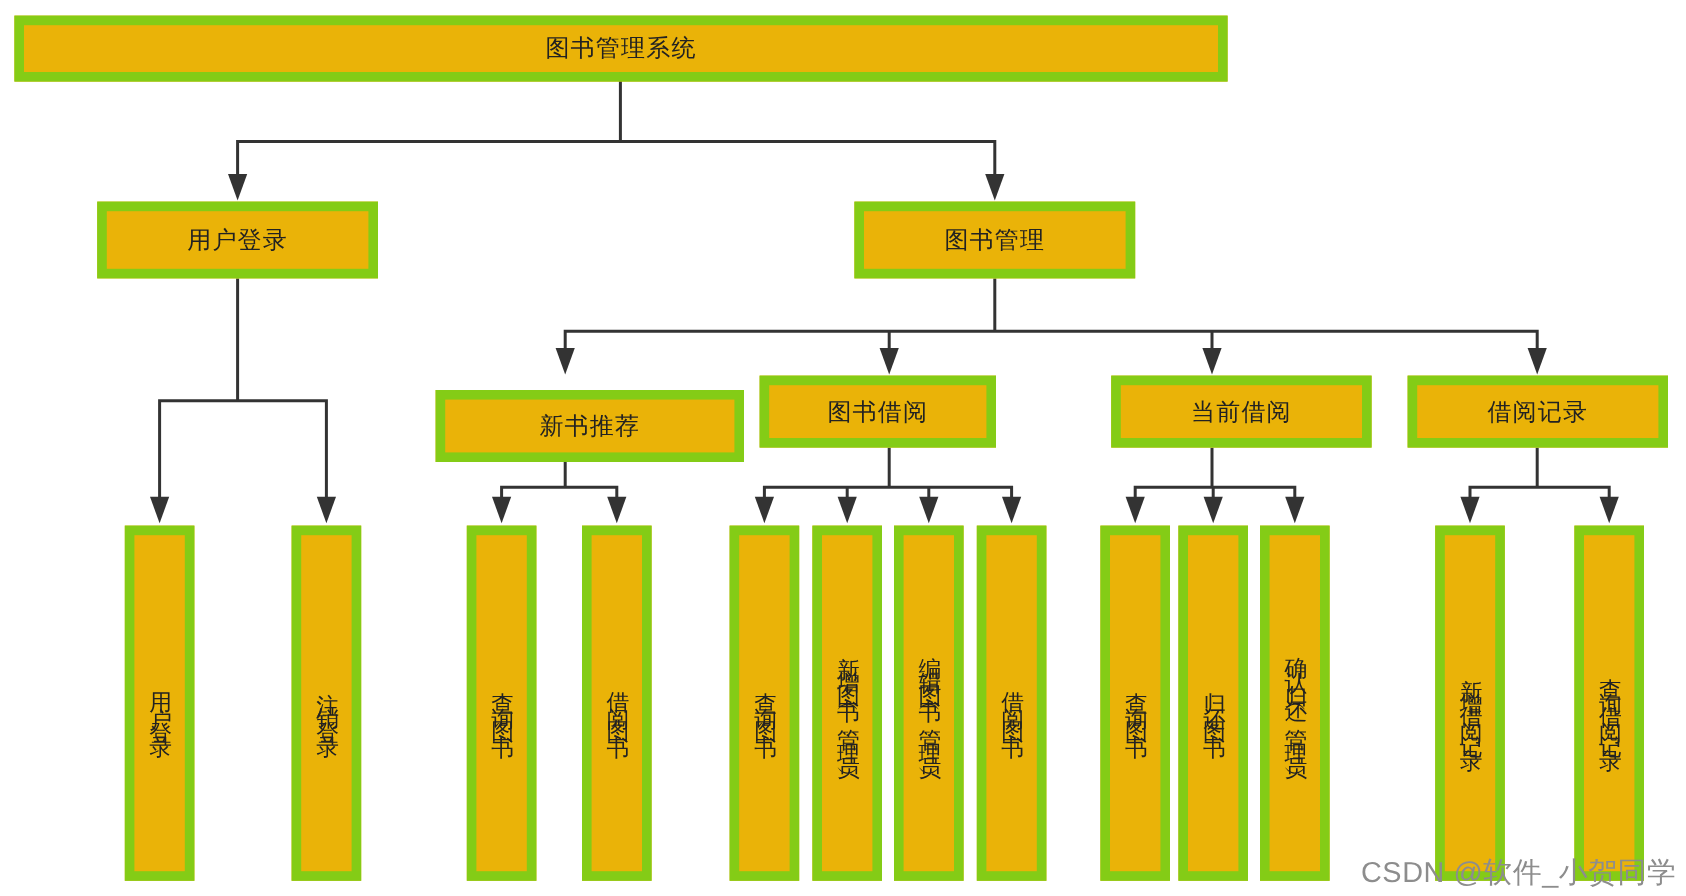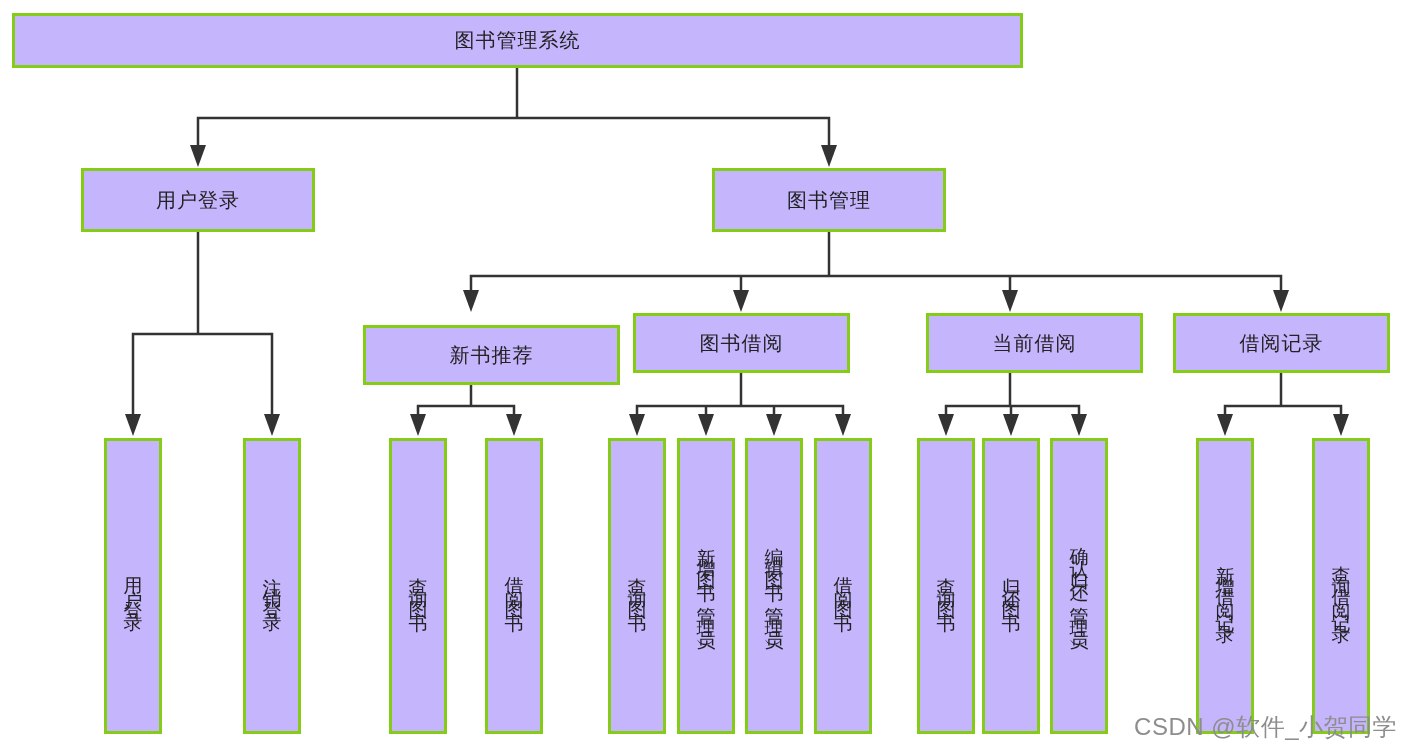--- a/index.html
+++ b/index.html
@@ -27,22 +27,22 @@
     stroke-width: 2.5;
     fill: none;
   }
   svg.connectors polygon {
     fill: #333333;
     stroke: none;
   }
   .node {
     position: absolute;
     box-sizing: border-box;
-    border: 3px solid #84cc16;
-    background: #c4b5fd;
+    border: 8px solid #84cc16;
+    background: #eab308;
     color: #222222;
     display: flex;
     align-items: center;
     justify-content: center;
     z-index: 2;
   }
   .hbox {
     font-size: 20px;
     letter-spacing: 1px;
     white-space: nowrap;
@@ -135,21 +135,21 @@
       <polygon points="1333,414 1349,414 1341,436"></polygon>
     </g>
   </svg>
 
   <div class="node hbox" style="left:12px; top:13px; width:1011px; height:55px;">图书管理系统</div>
 
   <div class="node hbox" style="left:81px; top:168px; width:234px; height:64px;">用户登录</div>
   <div class="node hbox" style="left:712px; top:168px; width:234px; height:64px;">图书管理</div>
 
   <div class="node hbox" style="left:363px; top:313px; width:257px; height:60px;margin-top:12px;">新书推荐</div>
-  <div class="node hbox" style="left:633px; top:313px; width:217px; height:60px;font-family:Liberation Mono, monospace;">图书借阅</div>
+  <div class="node hbox" style="left:633px; top:313px; width:197px; height:60px;font-family:Liberation Mono, monospace;">图书借阅</div>
   <div class="node hbox" style="left:902px; top:313px; width:217px; height:60px;margin-left:24px;">当前借阅</div>
   <div class="node hbox" style="left:1173px; top:313px; width:217px; height:60px;">借阅记录</div>
 
   <div class="node vbox" style="left:104px;">用户登录</div>
   <div class="node vbox" style="left:243px;">注销登录</div>
 
   <div class="node vbox" style="left:389px;">查询图书</div>
   <div class="node vbox" style="left:485px;">借阅图书</div>
 
   <div class="node vbox" style="left:608px;">查询图书</div>

